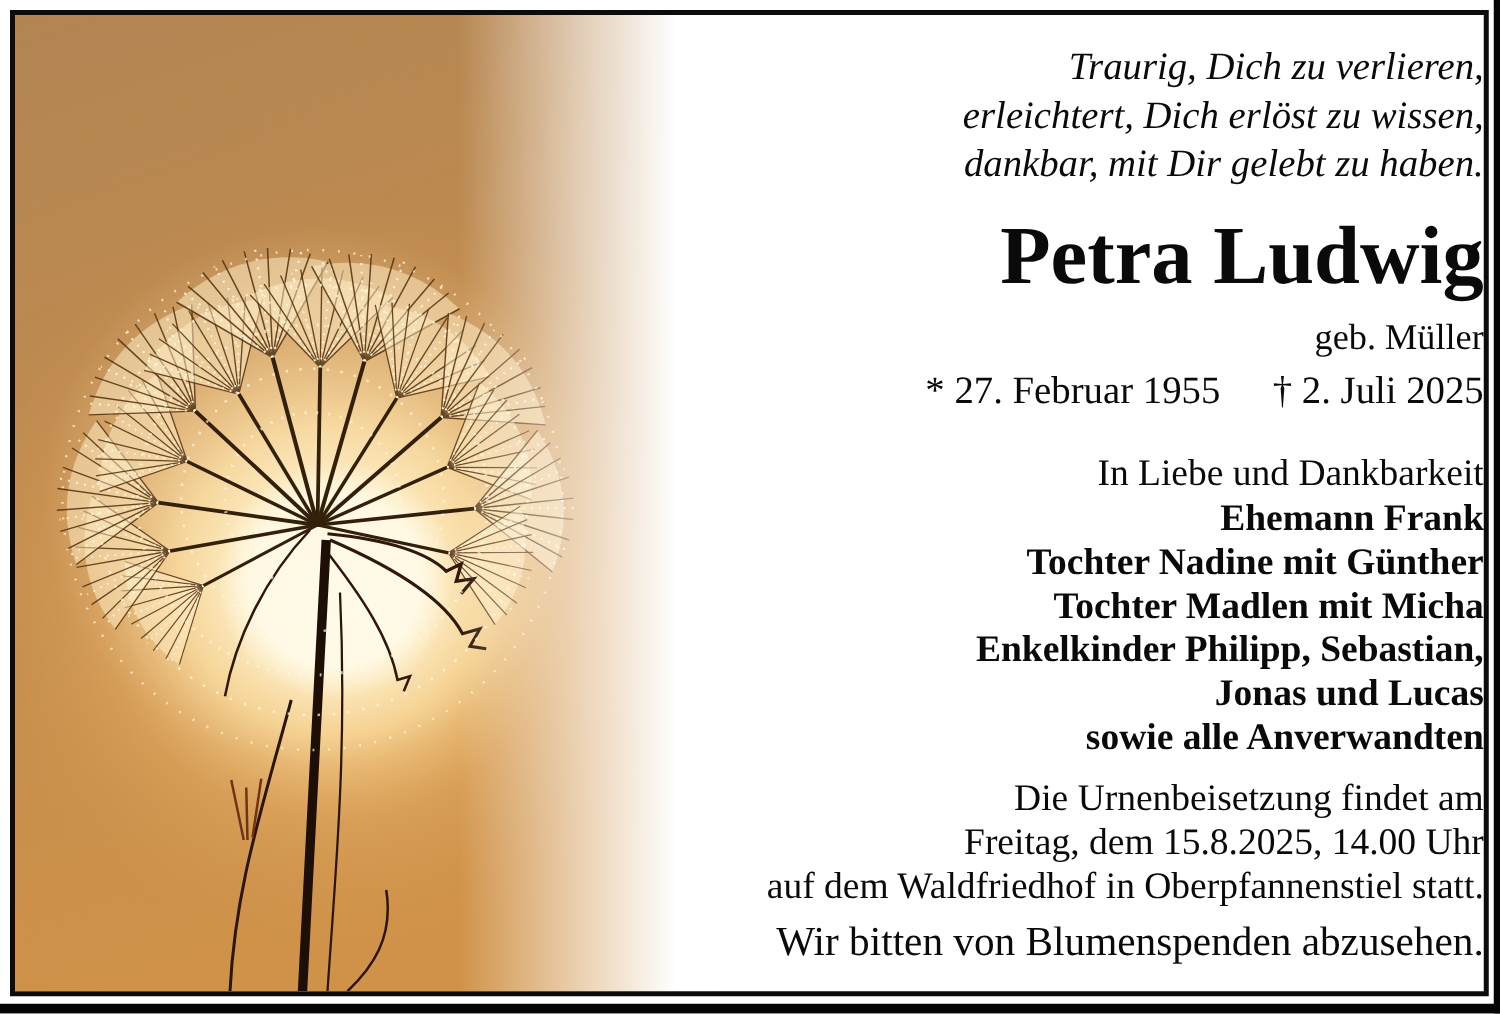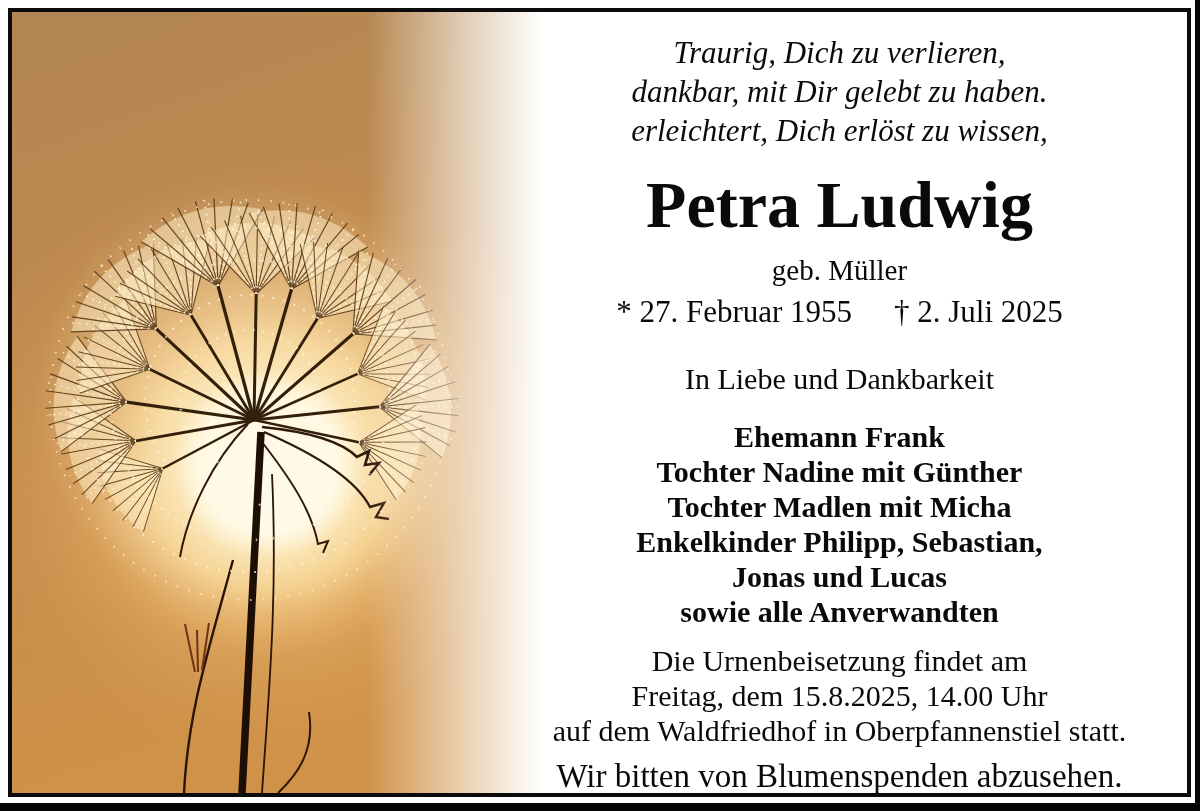--- a/index.html
+++ b/index.html
@@ -3,28 +3,28 @@
 <meta charset="utf-8">
 <style>
   html,body{margin:0;padding:0;background:#ffffff;}
   .page{position:relative;width:1200px;height:811px;background:#ffffff;overflow:hidden;
         font-family:"Liberation Serif","DejaVu Serif",serif;color:#0a0a0a;}
   .outer-band-right{position:absolute;top:0;right:0;width:5px;height:100%;background:#050505;}
   .outer-band-bottom{position:absolute;left:0;bottom:0;width:100%;height:8px;background:#050505;}
   .card{position:absolute;left:8px;top:8px;right:9px;bottom:14px;border:4px solid #0c0c0c;background:#ffffff;}
   .photo{position:absolute;left:0;top:0;bottom:0;width:560px;overflow:hidden;}
   .photo svg{display:block;width:100%;height:100%;}
-  .text-col{position:absolute;left:480px;right:0;top:0;bottom:0;text-align:center;}
+  .text-col{position:absolute;left:480px;right:0;top:0;bottom:0;text-align:right;}
   .verse{margin-top:21px;font-style:italic;font-size:31px;line-height:39px;}
   .name{margin:20px 0 0 0;font-weight:bold;font-size:66px;line-height:69px;}
   .maiden{margin-top:14px;font-size:29px;line-height:34px;}
   .dates{margin-top:7px;font-size:31px;line-height:35px;}
   .dates .gap{display:inline-block;width:42px;}
   .intro{margin-top:33px;font-size:30px;line-height:34px;}
-  .mourners{margin-top:23px;font-weight:bold;font-size:30px;line-height:35px;}
+  .mourners{margin-top:1px;font-weight:bold;font-size:30px;line-height:35px;}
   .funeral{margin-top:14px;font-size:30px;line-height:35px;}
   .flowers{margin-top:12px;font-size:33px;line-height:33px;}
 </style>
 </head>
 <body>
 
 <div class="page">
 
   <div class="card">
 
@@ -128,22 +128,22 @@
         </g>
 
         <rect x="355" y="0" width="205" height="781" fill="url(#fadeGrad)"></rect>
       </svg>
     </div>
 
     <div class="text-col">
 
       <div class="verse">
         <div>Traurig, Dich zu verlieren,</div>
+        <div>erleichtert, Dich erlöst zu wissen,</div>
         <div>dankbar, mit Dir gelebt zu haben.</div>
-        <div>erleichtert, Dich erlöst zu wissen,</div>
       </div>
 
       <h1 class="name">Petra Ludwig</h1>
 
       <div class="maiden">geb. Müller</div>
 
       <div class="dates">
         <span>* 27. Februar 1955</span><span class="gap"></span><span>† 2. Juli 2025</span>
       </div>
 

